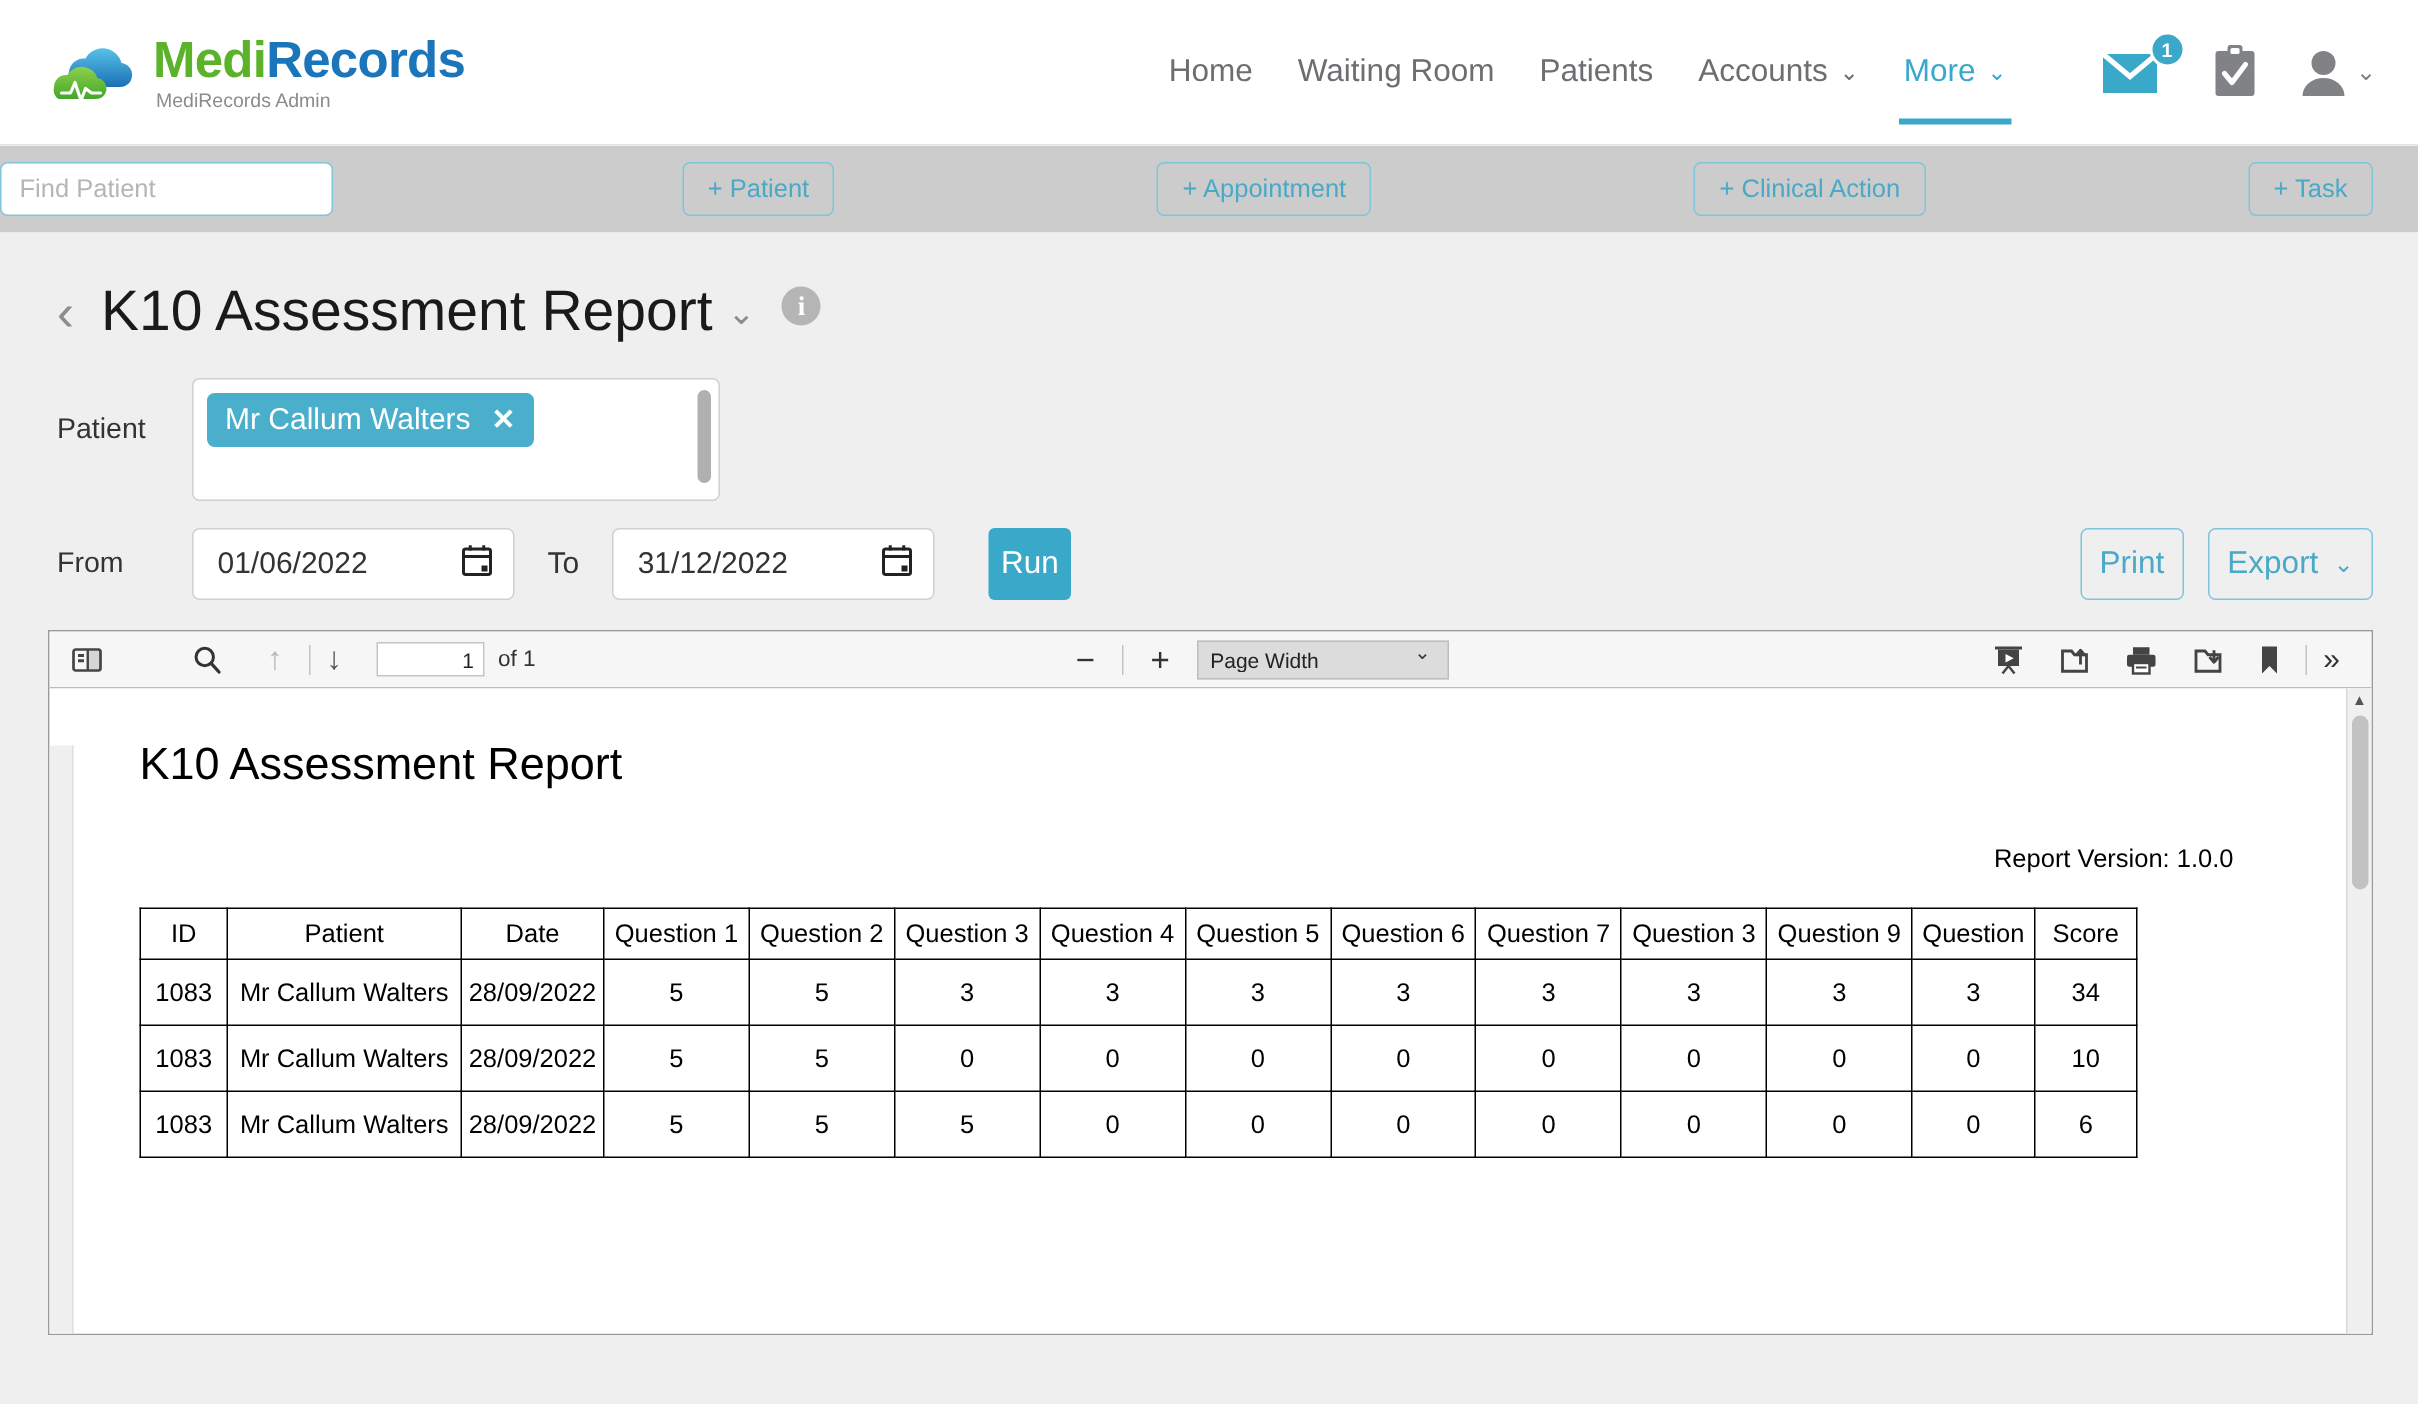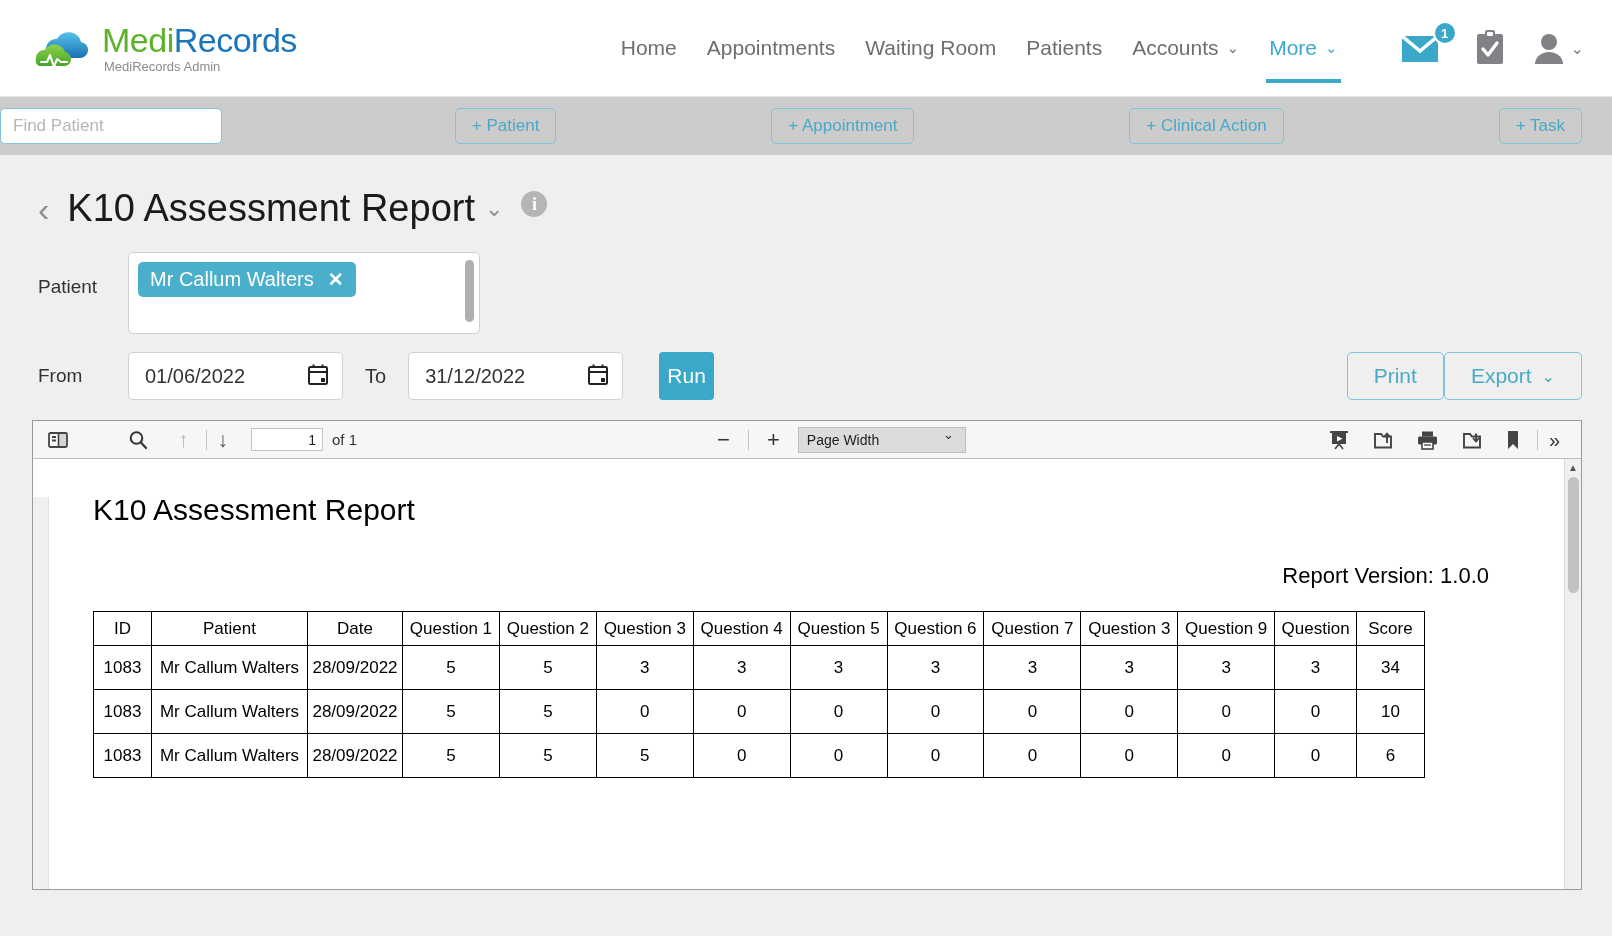--- a/index.html
+++ b/index.html
@@ -13,21 +13,21 @@
   }
 
   
   .topnav{
     height:97px; background:#ffffff; display:flex; align-items:center;
     position:relative; border-bottom:1px solid #e6e6e6;
   }
   .logo-wrap{ display:flex; align-items:center; margin-left:30px; }
   .cloud-icon{ width:62px; height:44px; position:relative; margin-right:10px; }
   .logo-text{ line-height:1; }
-  .logo-title{ font-size:34px; font-weight:normal; letter-spacing:-0.5px; }
+  .logo-title{ font-size:34px; font-weight:bold; letter-spacing:-0.5px; }
   .logo-medi{ color:#5cb32b; }
   .logo-records{ color:#1b75bb; }
   .logo-sub{ font-size:13px; color:#8c8c8c; margin-top:3px; margin-left:2px; }
 
   .navlinks{ display:flex; align-items:center; margin-left:auto; height:97px; }
   .navlink{
     font-size:21px; color:#6d6e71; padding:0 15px; height:69px;
     display:flex; align-items:center; cursor:pointer; position:relative;
     white-space:nowrap;
   }
@@ -112,21 +112,21 @@
   .cal-icon{ margin-left:8px; cursor:pointer; }
   .to-label{ font-size:20px; color:#333; margin:0 22px; }
   .run-btn{
     margin-left:36px; width:55px; height:48px; background:#3aa9c9; color:#fff;
     border:none; border-radius:4px; font-size:21px; cursor:pointer;
     font-family:"Liberation Sans", sans-serif;
   }
   .right-btns{ margin-left:auto; display:flex; padding-right:30px; }
   .outline-btn{
     height:48px; border:1px solid #7ec5da; border-radius:5px; background:transparent;
-    color:#4aa9c6; font-size:21px; padding:0 26px; cursor:pointer;
+    color:#4aa9c6; font-size:21px; padding:0 12px; margin-left:16px; cursor:pointer;
     font-family:"Liberation Sans", sans-serif; display:flex; align-items:center;
   }
 
   
   .red-arrow{ position:absolute; left:715px; top:305px; pointer-events:none; }
 
   
   .viewer{
     margin:20px 30px 0 32px; background:#fff; border:1px solid #9a9a9a;
     height:470px; position:relative; overflow:hidden;
@@ -153,21 +153,21 @@
   }
   .zoom-sel-wrap{ position:relative; display:flex; align-items:flex-start; }
   .zoom-sel-chev{ position:absolute; right:12px; font-size:13px; color:#333; pointer-events:none; }
   .right-tools{ margin-left:auto; display:flex; align-items:center; }
 
   .doc-area{ background:#fff; height:432px; position:relative; display:flex; }
   .doc-sheet{ flex:1; padding:34px 0 0 60px; position:relative; }
   .doc-h1{ font-size:30px; color:#000; font-family:"Liberation Sans",sans-serif; font-weight:normal; }
   .doc-meta{ display:flex; margin-top:36px; padding-right:75px; }
   .doc-range{ font-size:17px; color:#000; }
-  .doc-version{ margin-left:auto; font-size:22px; color:#000; }
+  .doc-version{ margin-left:auto; font-size:17px; color:#000; }
 
   table.report{
     margin-top:22px; border-collapse:collapse; width:1332px;
     font-family:"Liberation Sans", sans-serif;
   }
   table.report th, table.report td{
     border:1px solid #000; text-align:center; font-weight:normal;
     font-size:17px; color:#000; padding:6px 4px; white-space:nowrap;
   }
   table.report th{ height:34px; }
@@ -216,23 +216,20 @@
       <div class="logo-title">
         <span class="logo-medi">Medi</span><span class="logo-records">Records</span>
       </div>
       <div class="logo-sub">MediRecords Admin</div>
     </div>
   </div>
 
   <div class="navlinks">
     <div class="navlink">
       <span>Home</span>
-    </div>
-    <div class="navlink">
-      <span>Appointments</span>
     </div>
     <div class="navlink">
       <span>Waiting Room</span>
     </div>
     <div class="navlink">
       <span>Patients</span>
     </div>
     <div class="navlink">
       <span>Accounts</span>
       <span class="chev">⌄</span>

